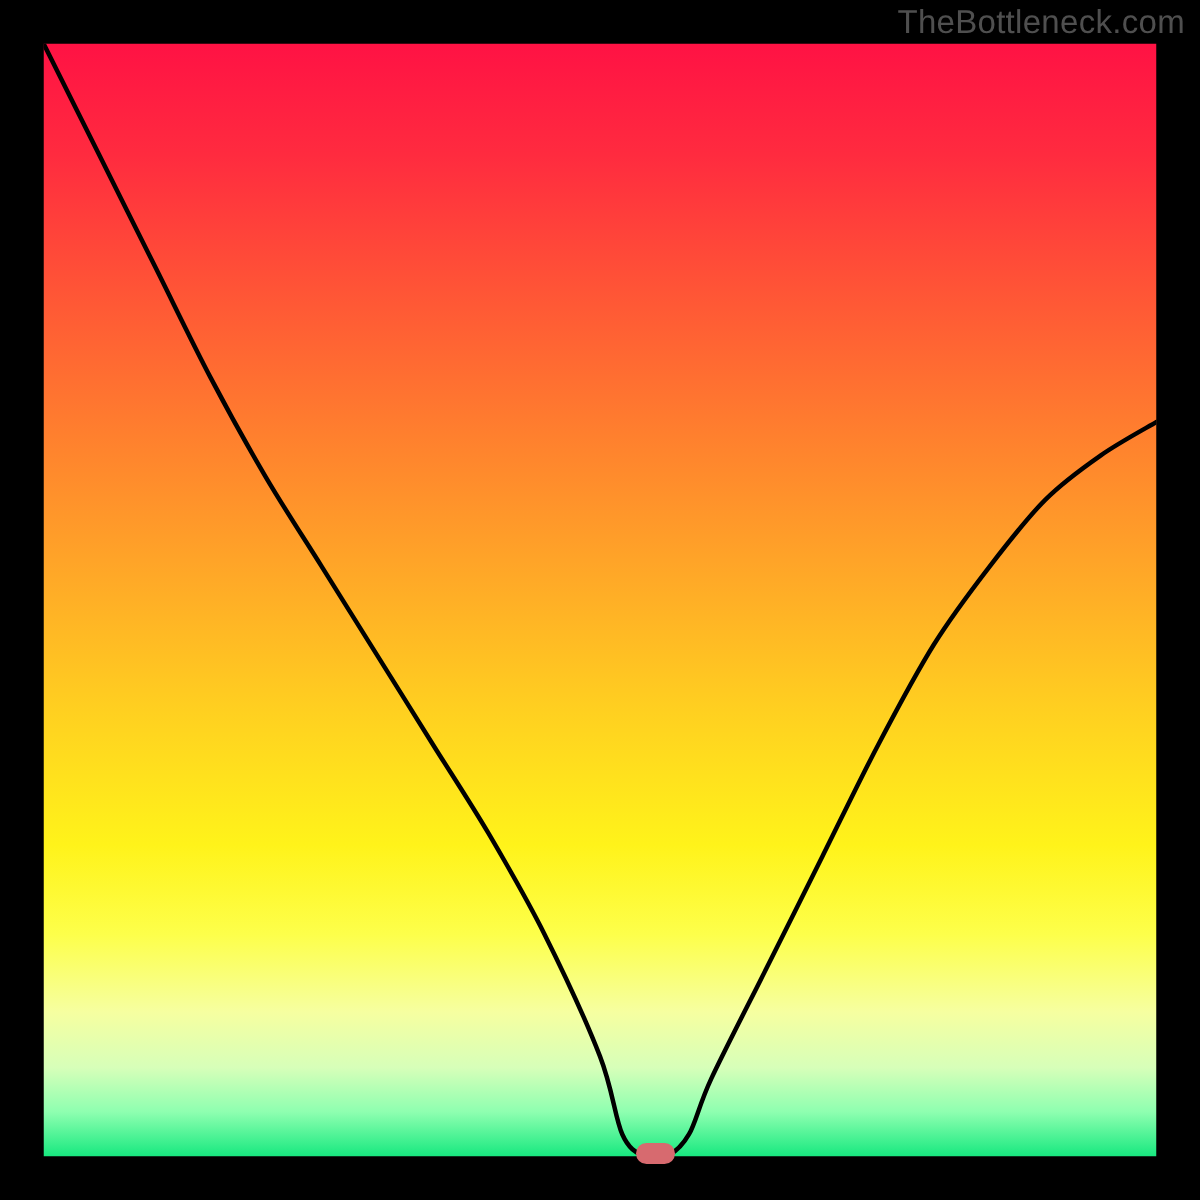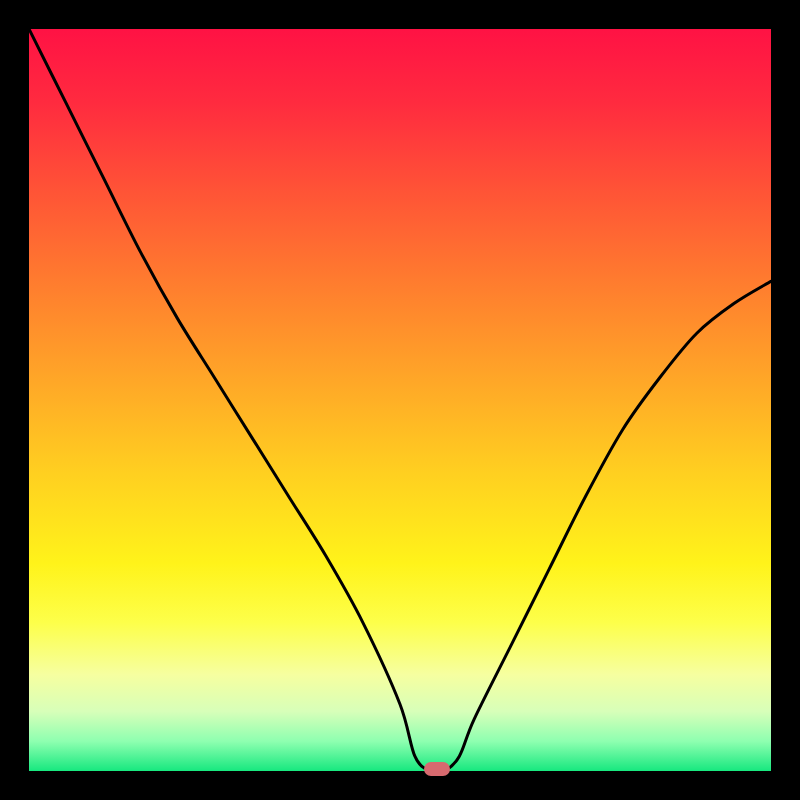--- a/index.html
+++ b/index.html
@@ -43,20 +43,21 @@
     position: absolute;
     background: #d76a6f;
     border-radius: 999px;
     z-index: 5;
   }
 </style>
 </head>
 <body>
 
 <div class="frame">
+  <div class="watermark">TheBottleneck.com</div>
 
   <div class="plot">
     <svg viewBox="0 0 742 742" preserveAspectRatio="none">
       <defs>
         <linearGradient id="bg-grad" x1="0" y1="0" x2="0" y2="1">
         <stop offset="0%" stop-color="#ff1244"></stop>
             <stop offset="10%" stop-color="#ff2b3f"></stop>
             <stop offset="22%" stop-color="#ff5436"></stop>
             <stop offset="35%" stop-color="#ff7f2e"></stop>
             <stop offset="48%" stop-color="#ffa927"></stop>

